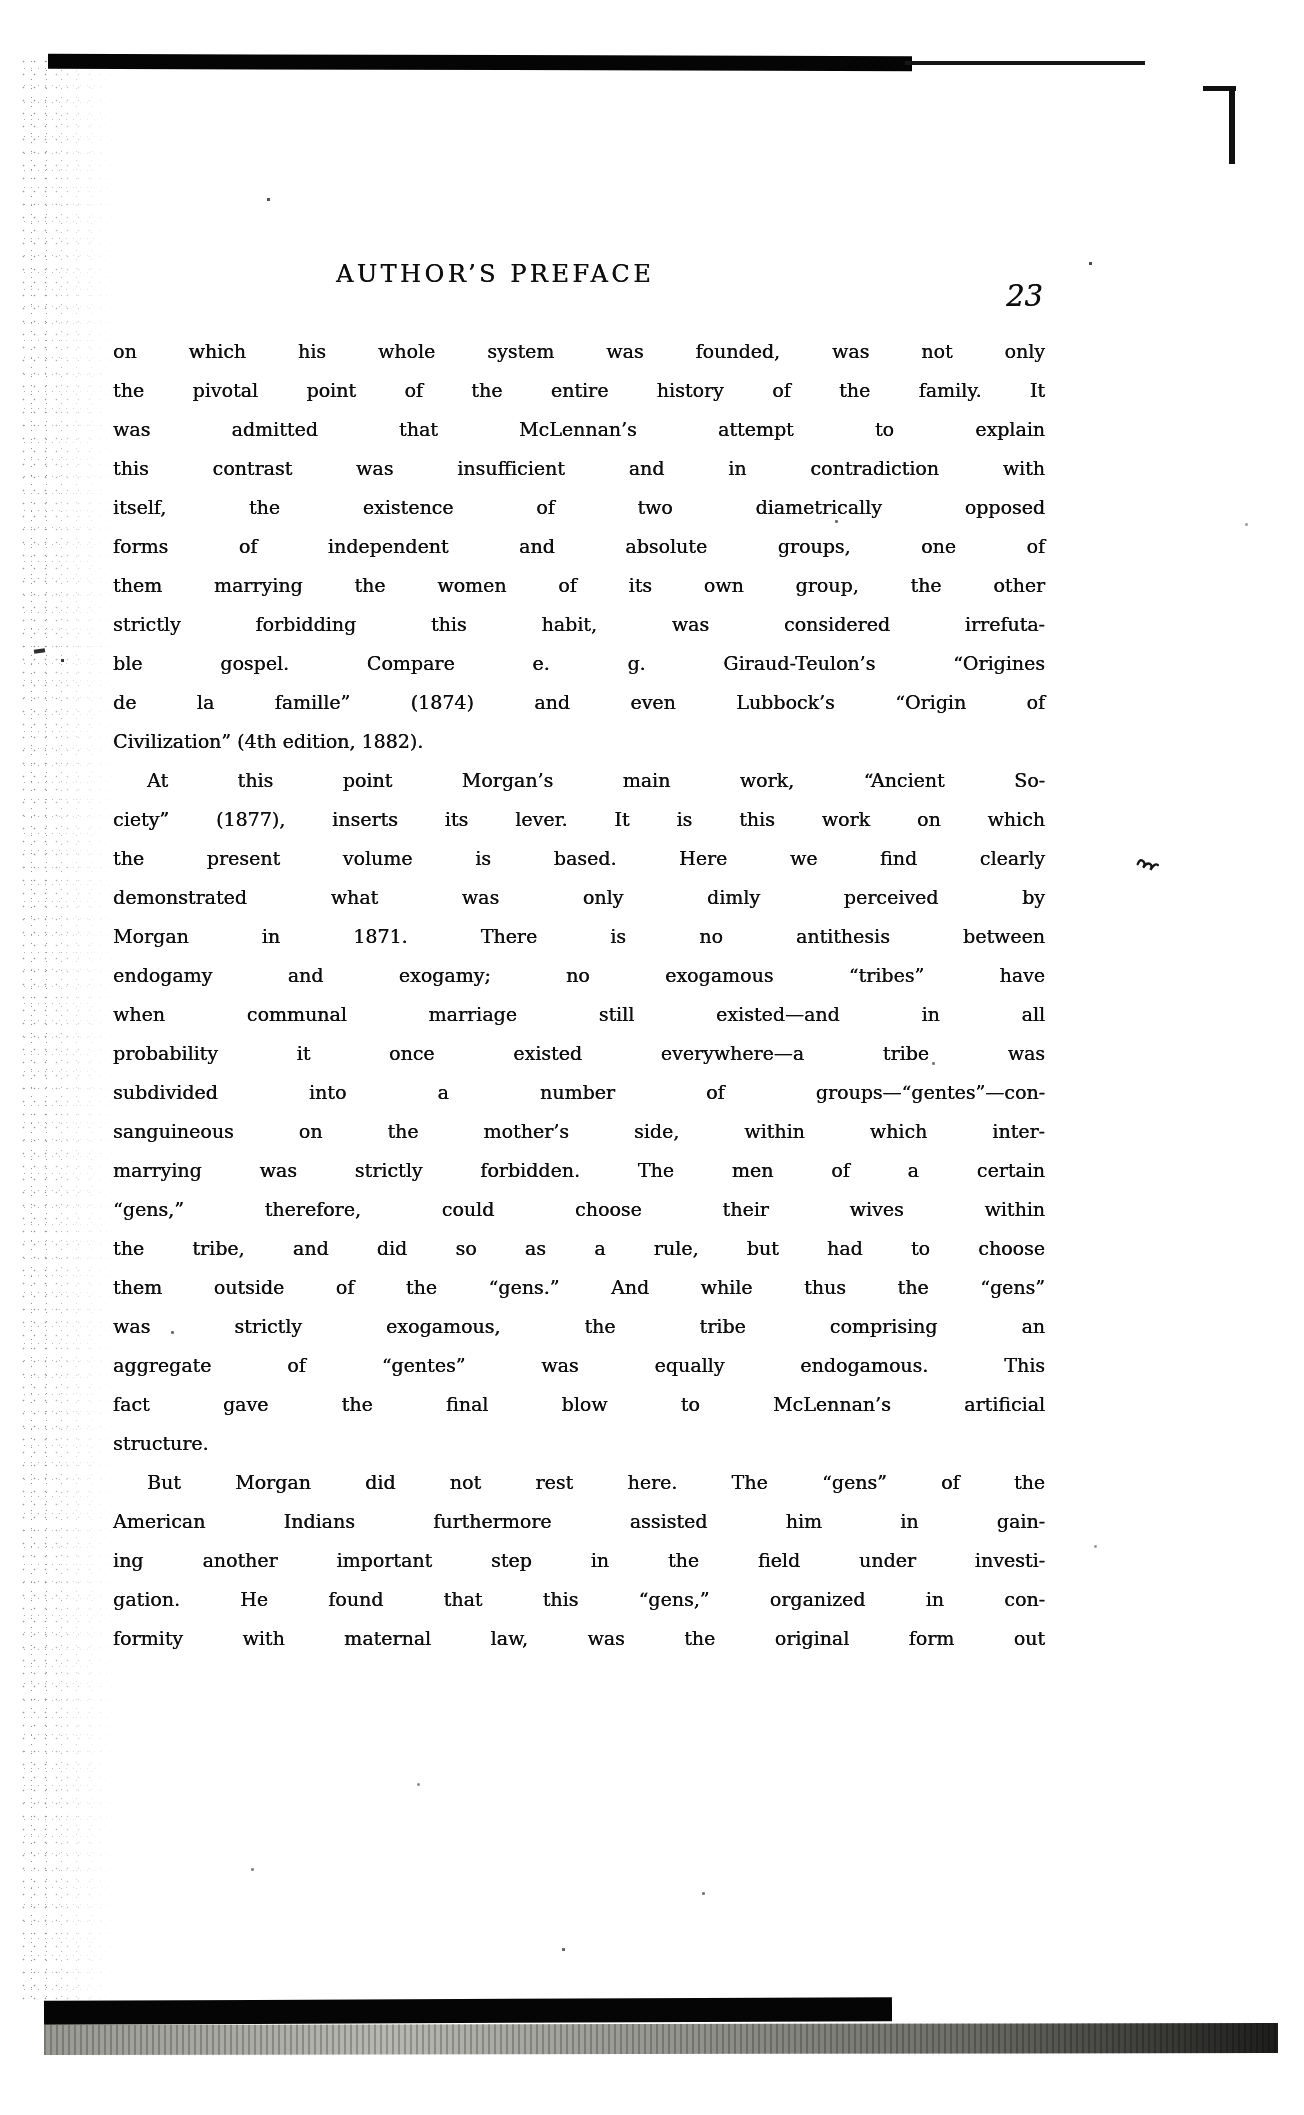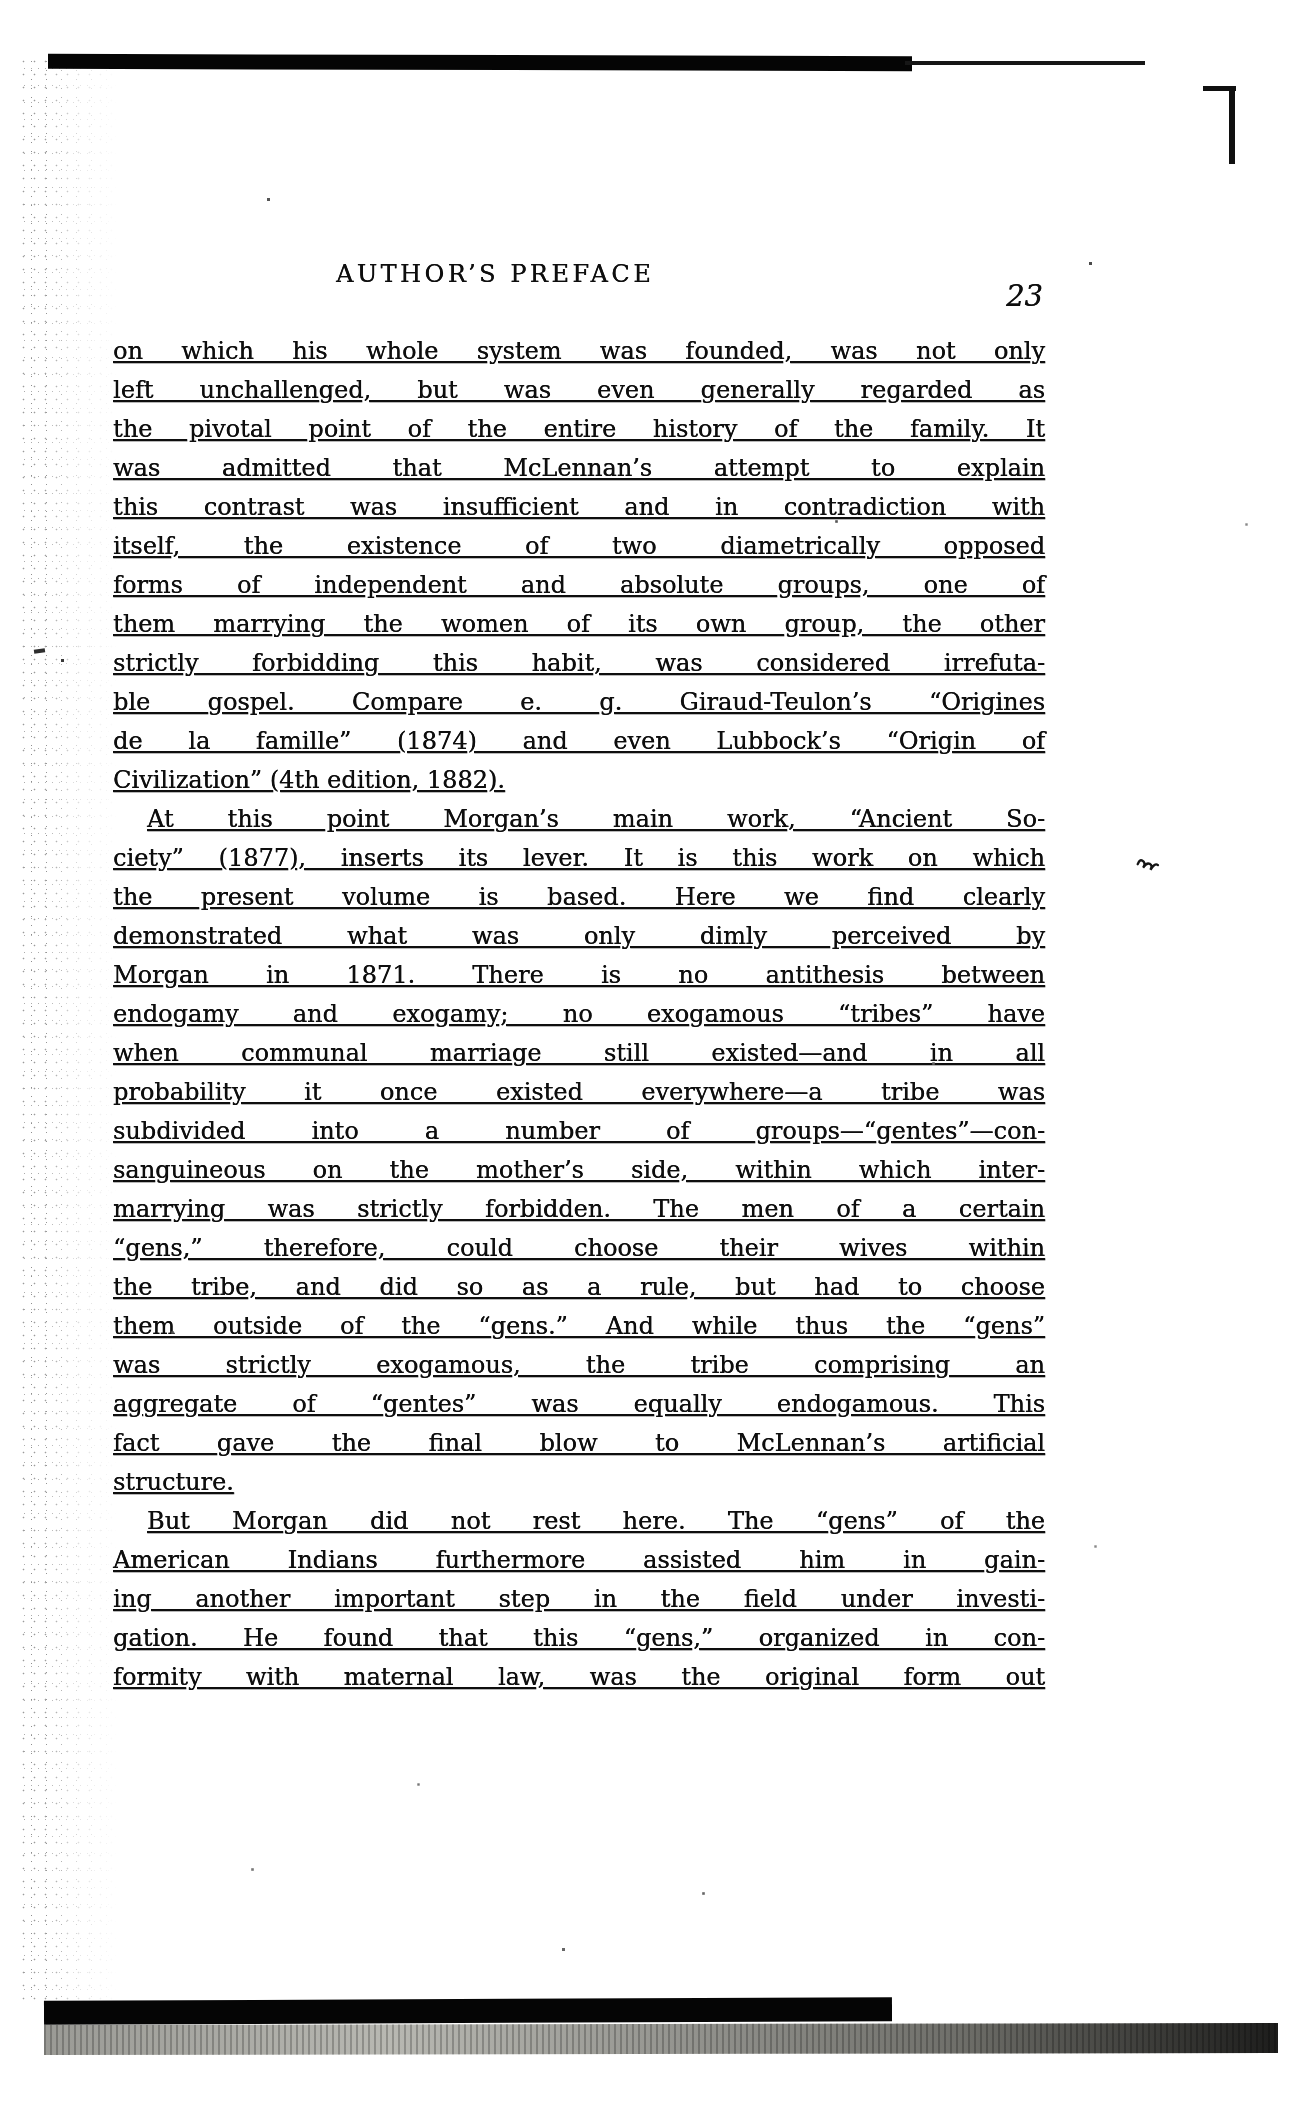--- a/index.html
+++ b/index.html
@@ -93,25 +93,24 @@
     font-size: 29px;
     font-style: italic;
     text-shadow: 0.3px 0.3px 0 currentColor;
     margin-top: 24px;
   }
   .text-block {
     position: absolute;
     left: 113px;
     top: 332px;
     width: 932px;
-    font-size: 24px;
+    font-size: 19px;
     line-height: 39px;
     color: var(--ink, #0e0e0e);
     text-shadow: 0.3px 0.3px 0 currentColor;
-    text-decoration: underline;
   }
   .para { margin: 0; }
   .line {
     text-align: justify;
     text-align-last: justify;
     white-space: normal;
   }
   .line.no-just { text-align-last: left; }
   .line.indent { padding-left: 34px; }
   .margin-ink-mark {
@@ -182,21 +181,20 @@
   <div class="corner-mark-v"></div>
 
   <div class="header">
     <span class="header-title">AUTHOR’S PREFACE</span>
     <span class="page-number">23</span>
   </div>
 
   <div class="text-block">
       <div class="para">
         <div class="line">on which his whole system was founded, was not only</div>
-        <div class="line">left unchallenged, but was even generally regarded as</div>
         <div class="line">the pivotal point of the entire history of the family. It</div>
         <div class="line">was admitted that McLennan’s attempt to explain</div>
         <div class="line">this contrast was insufficient and in contradiction with</div>
         <div class="line">itself, the existence of two diametrically opposed</div>
         <div class="line">forms of independent and absolute groups, one of</div>
         <div class="line">them marrying the women of its own group, the other</div>
         <div class="line">strictly forbidding this habit, was considered irrefuta-</div>
         <div class="line">ble gospel. Compare e. g. Giraud-Teulon’s “Origines</div>
         <div class="line">de la famille” (1874) and even Lubbock’s “Origin of</div>
         <div class="line no-just">Civilization” (4th edition, 1882).</div>

